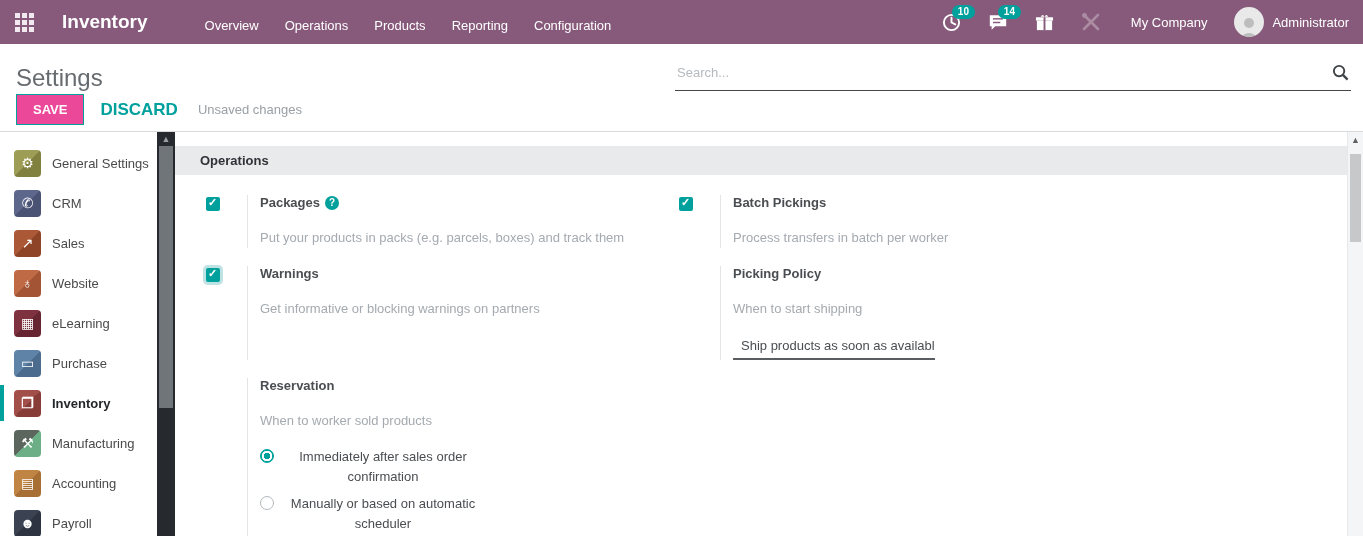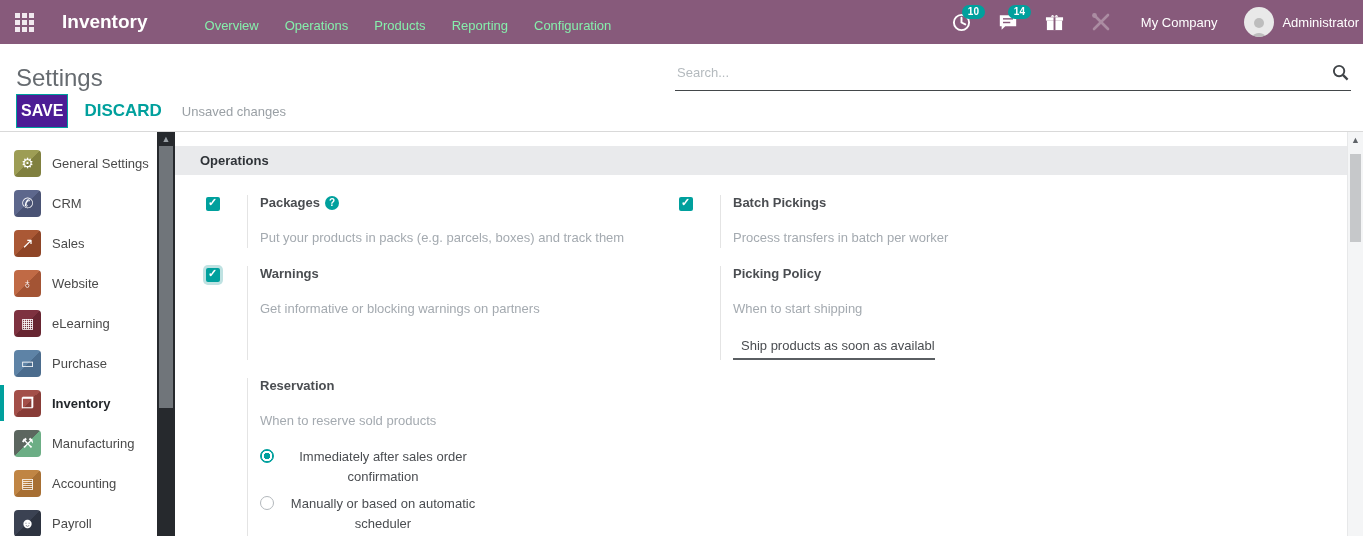--- a/index.html
+++ b/index.html
@@ -6,37 +6,37 @@
   html,body { width:1363px; height:537px; overflow:hidden; background:#fff;
               font-family:"Liberation Sans", sans-serif; }
 
   
   .navbar { height:44px; background:#875a7b; display:flex; align-items:center; color:#fff; }
   .apps-btn { width:48px; height:44px; display:flex; align-items:center; justify-content:center; cursor:pointer; }
   .apps-grid { display:grid; grid-template-columns:repeat(3,5px); grid-gap:2px; }
   .apps-grid i { width:5px; height:5px; background:#f1e9ef; display:block; }
   .brand { font-size:19px; font-weight:bold; margin:0 44px 0 14px; white-space:nowrap; }
   .nav-menu { display:flex; align-items:center; }
-  .nav-menu .menu-item { font-size:13px; color:#86efac; padding:0 13px; height:36px; line-height:44px; cursor:pointer; }
-  .nav-right { margin-left:auto; display:flex; align-items:center; padding-right:4px; }
+  .nav-menu .menu-item { font-size:13px; color:#ffffff; padding:0 13px; height:36px; line-height:44px; cursor:pointer; }
+  .nav-right { margin-left:auto; display:flex; align-items:center; padding-right:14px; }
   .nav-ico { position:relative; margin-left:27px; display:flex; align-items:center; cursor:pointer; }
   .badge { position:absolute; top:-8px; left:10px; background:#00a09d; color:#fff; font-size:10px;
            font-weight:bold; border-radius:9px; padding:2px 6px; line-height:1; }
   .muted-tool { opacity:.55; }
   .company { font-size:13px; margin-left:30px; cursor:pointer; }
   .avatar { width:30px; height:30px; border-radius:50%; background:#e9e9e9; margin-left:27px;
             display:flex; align-items:flex-end; justify-content:center; overflow:hidden; cursor:pointer; }
   .username { font-size:13px; margin-left:8px; cursor:pointer; }
 
   
   .control-panel { position:relative; height:88px; background:#fff; border-bottom:1px solid #d9d9d9; }
   .cp-title { position:absolute; left:16px; top:20px; font-size:24px; font-weight:normal; color:#666b70; }
   .cp-buttons { position:absolute; left:16px; top:50px; display:flex; align-items:center; }
-  .btn-save { background:#4c1d95; border:1px solid #00a09d; color:#fff; font-size:16px; font-weight:bold;
-              padding:7px 4px; cursor:pointer; font-family:inherit; }
+  .btn-save { background:#ec4899; border:1px solid #00a09d; color:#fff; font-size:13px; font-weight:bold;
+              padding:7px 16px; cursor:pointer; font-family:inherit; }
   .btn-discard { background:none; border:none; color:#00a09d; font-size:17px; font-weight:bold;
                  margin-left:16px; cursor:pointer; font-family:inherit; }
   .unsaved { color:#9aa0a5; font-size:13px; margin-left:20px; }
   .search-box { position:absolute; right:12px; top:12px; width:676px; display:flex; align-items:center;
                 border-bottom:1px solid #43474a; padding:8px 2px 9px 2px; }
   .search-box input { flex:1; border:none; outline:none; font-size:13px; color:#000000; font-family:inherit; }
   .search-box input::placeholder { color:#b4babe; }
 
   
   .workspace { display:flex; height:404px; }
@@ -266,21 +266,21 @@
           <div class="s-label">Picking Policy</div>
           <div class="s-desc">When to start shipping</div>
           <div class="policy-select">Ship products as soon as available</div>
         </div>
       </div>
 
       <div class="setting-box">
         <div class="box-left"></div>
         <div class="box-right">
           <div class="s-label">Reservation</div>
-          <div class="s-desc">When to reserve sold products</div>
+          <div class="s-desc">When to worker sold products</div>
           <div class="radio-group">
             <div class="radio-row">
               <span class="radio sel"></span>
               <span class="radio-label">Immediately after sales order confirmation</span>
             </div>
             <div class="radio-row">
               <span class="radio"></span>
               <span class="radio-label">Manually or based on automatic scheduler</span>
             </div>
           </div>

